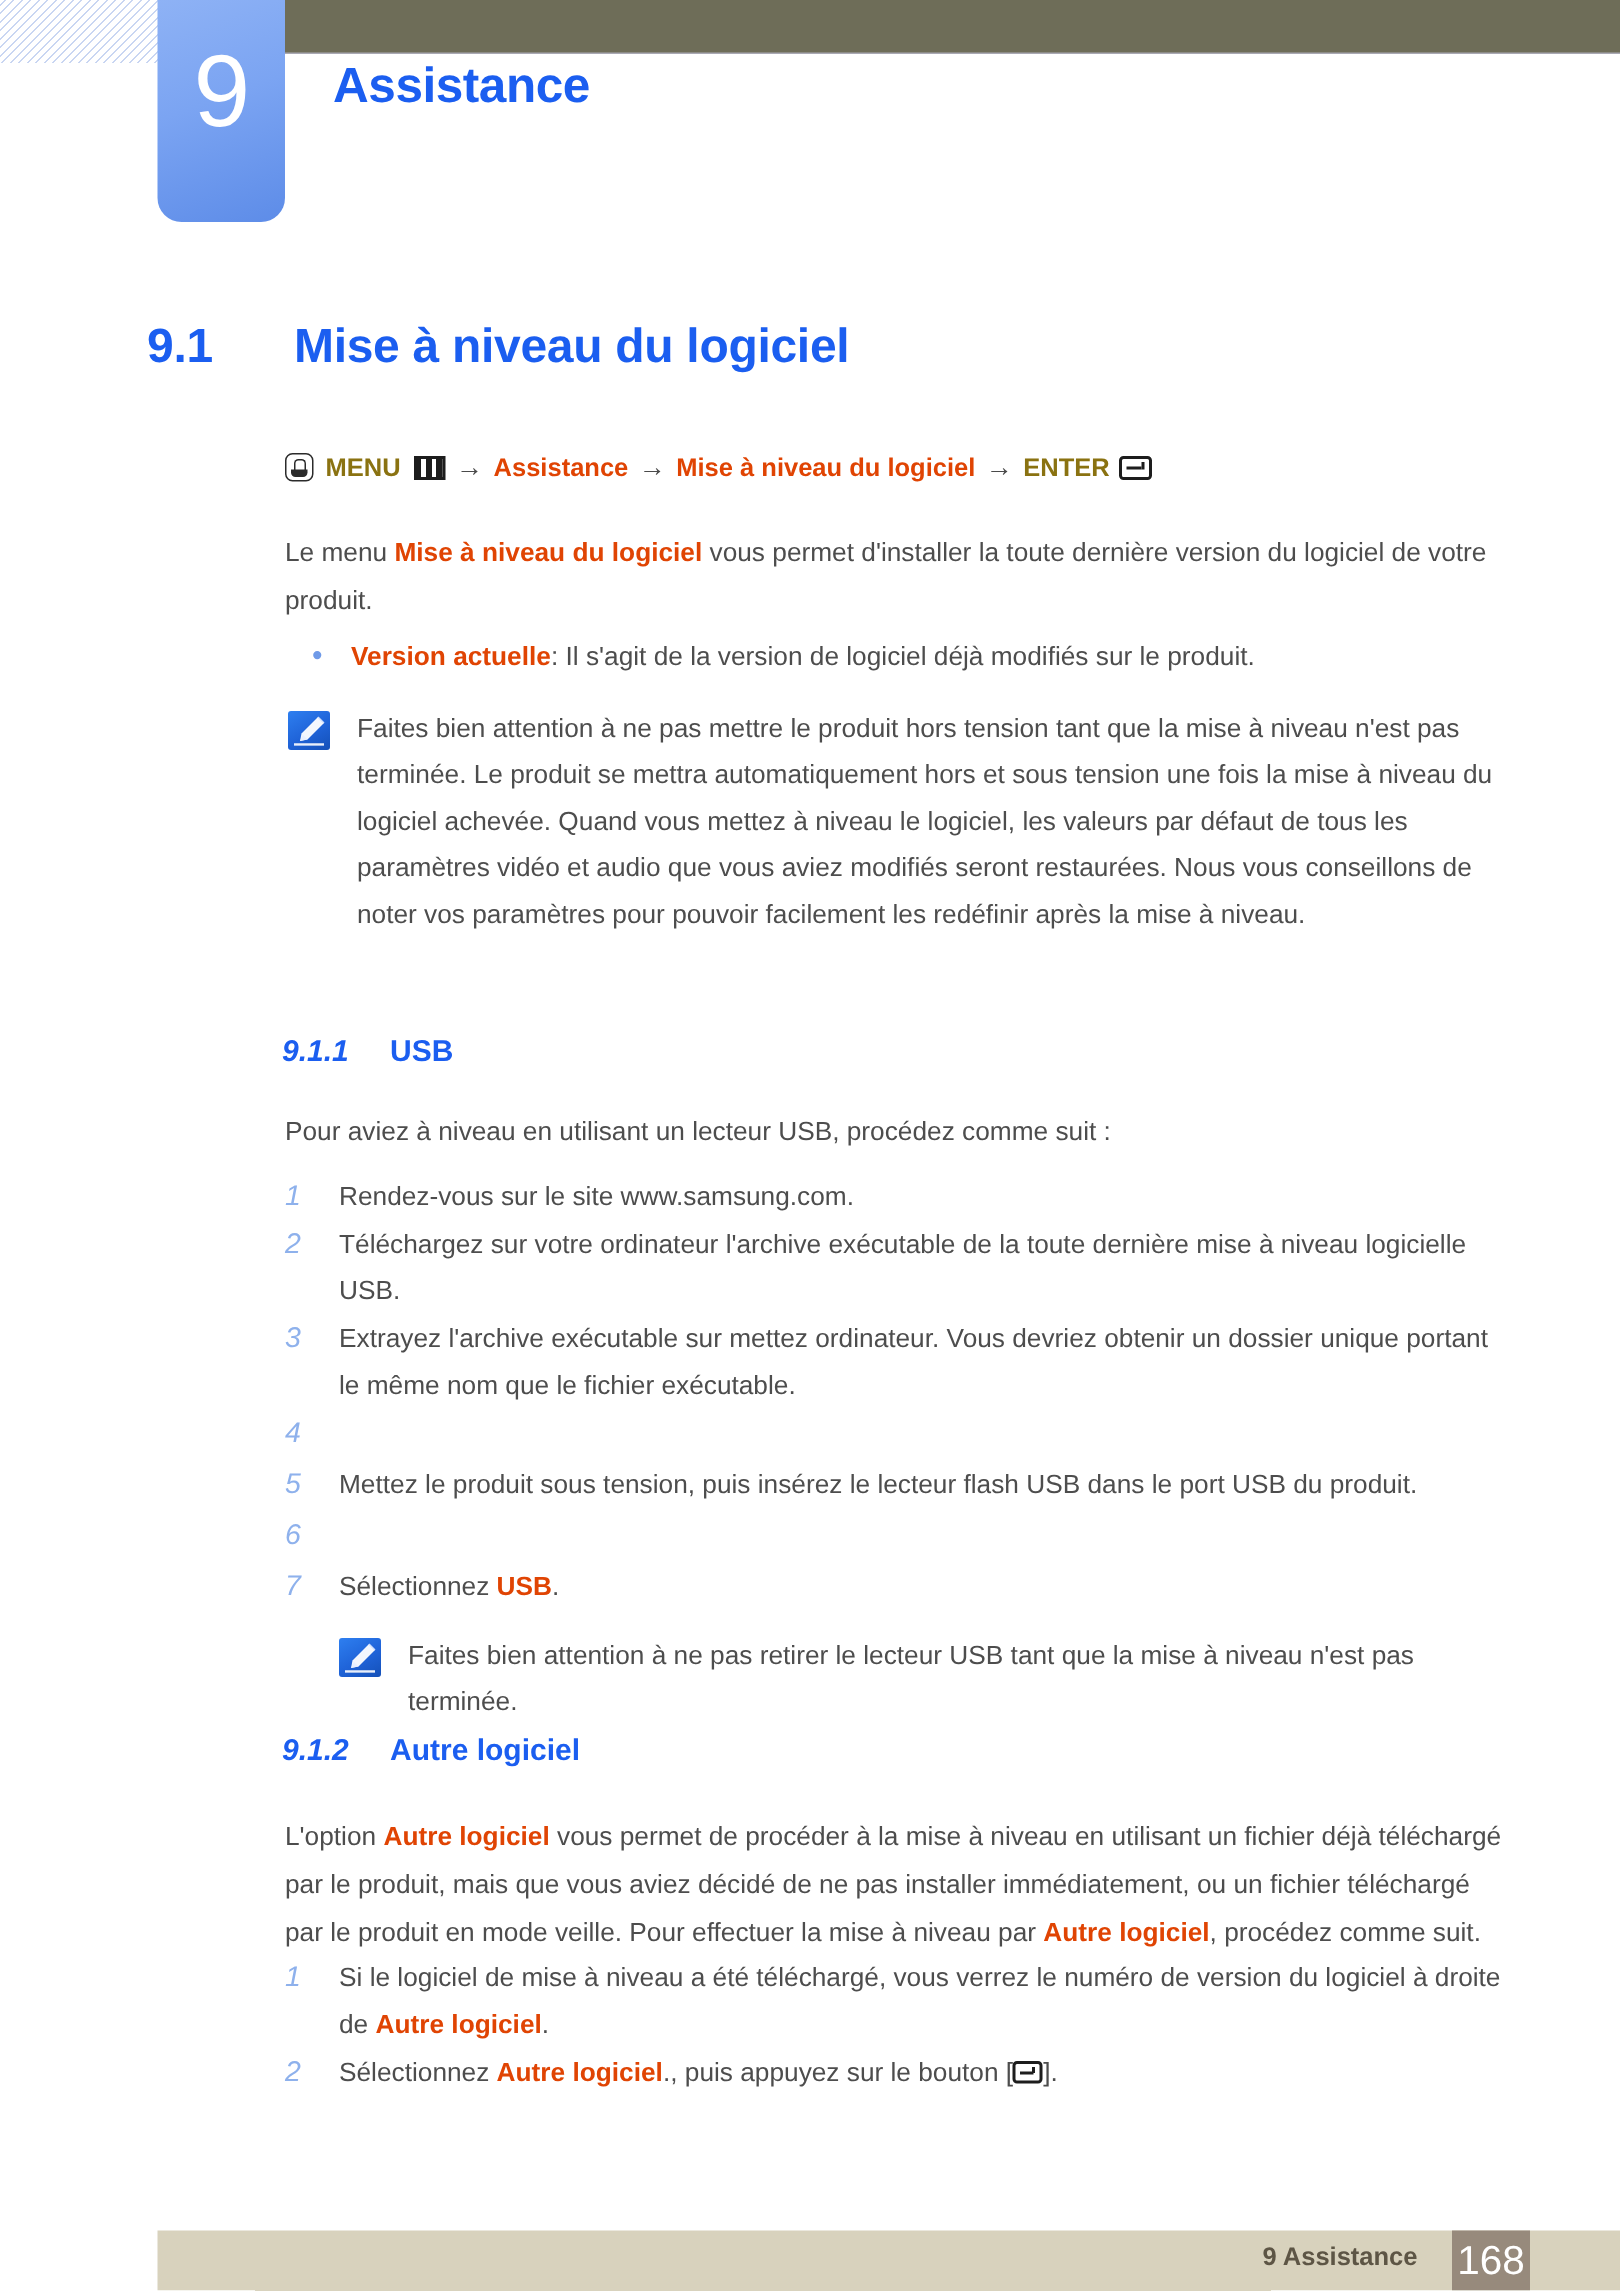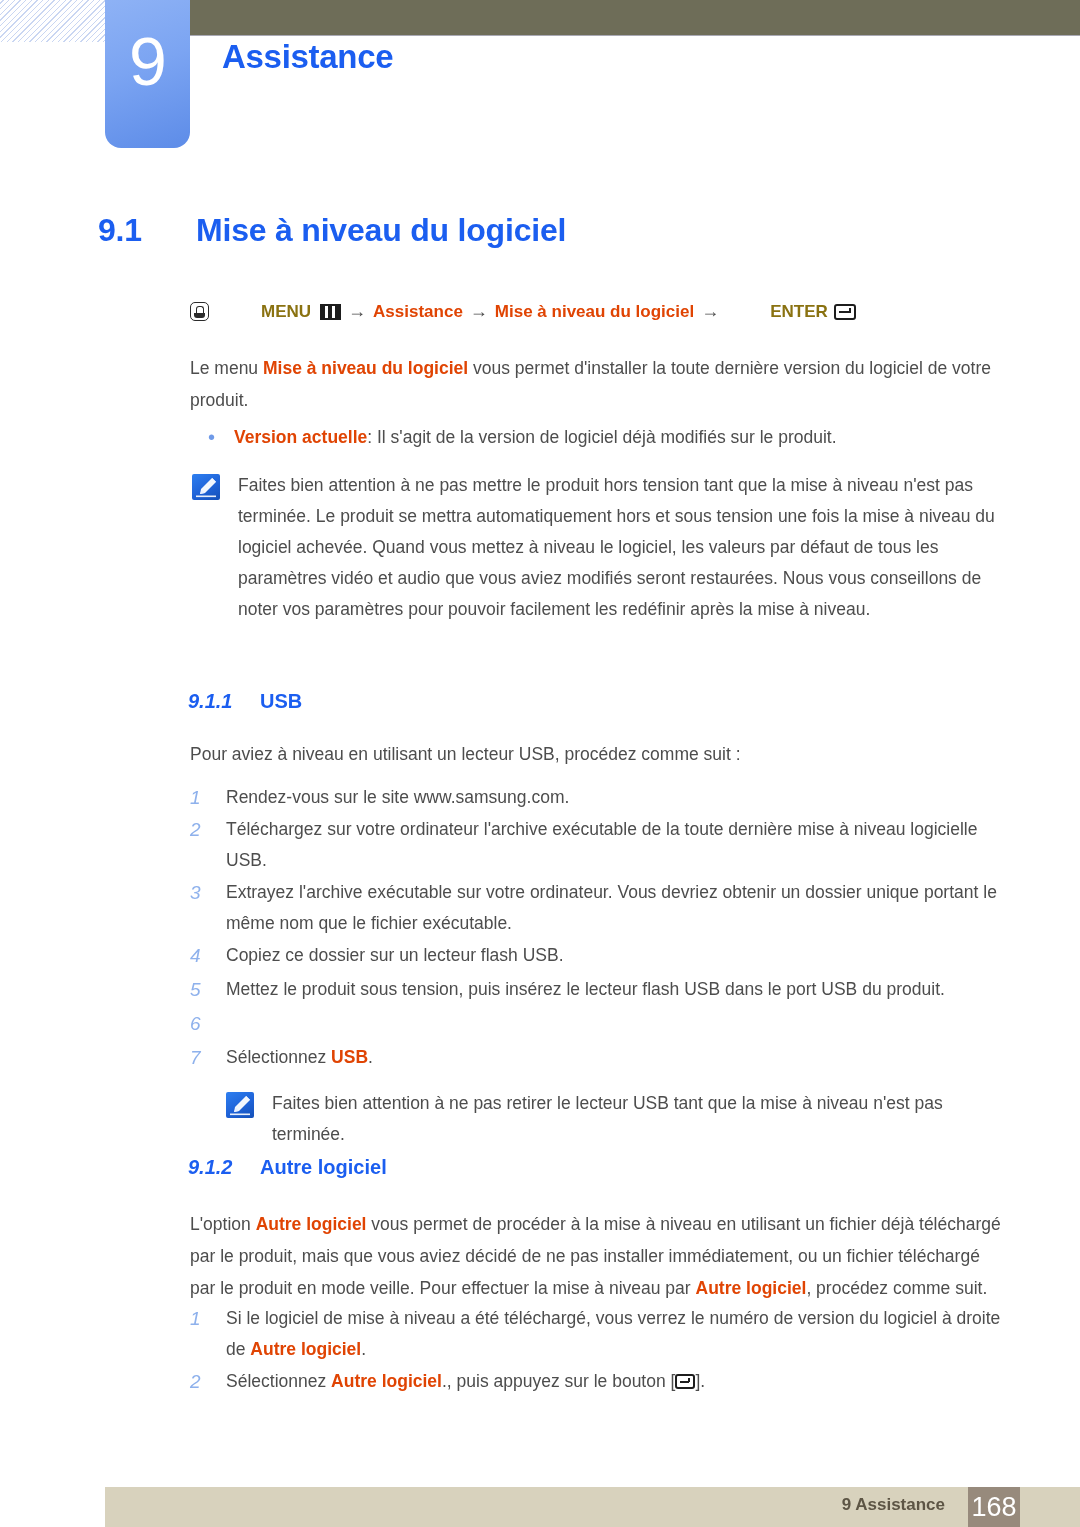--- a/index.html
+++ b/index.html
@@ -85,21 +85,21 @@
   .crumb {
     position: absolute;
     left: 190px; top: 301px;
     font-size: 17px;
     font-weight: bold;
     white-space: nowrap;
     display: flex;
     align-items: center;
     gap: 5px;
   }
-  .crumb .kw-olive { color: #8a7211; margin-left: 44px; }
+  .crumb .kw-olive { color: #8a7211; }
   .crumb .kw-orange { color: #e04403; }
   .crumb .arrow { color: #4a4a4a; font-weight: normal; font-size: 18px; padding: 0 2px;}
 
   .ico-hand {
     display: inline-block;
     width: 19px; height: 19px;
     border: 1.6px solid #2b2b2b;
     border-radius: 5px;
     position: relative;
     box-sizing: border-box;
@@ -330,26 +330,25 @@
   <span>Rendez-vous sur le site www.samsung.com.</span>
 </div>
 
 <div class="step" style="left:190px; top:814px; width:815px;">
   <span class="step-num">2</span>
   <span>Téléchargez sur votre ordinateur l'archive exécutable de la toute dernière mise à niveau logicielle USB.</span>
 </div>
 
 <div class="step" style="left:190px; top:877px; width:815px;">
   <span class="step-num">3</span>
-  <span>Extrayez l'archive exécutable sur votre ordinateur. Vous devriez obtenir un dossier unique portant le même nom que le fichier exécutable.</span>
+  <span>Extrayez l'archive exécutable sur mettez ordinateur. Vous devriez obtenir un dossier unique portant le même nom que le fichier exécutable.</span>
 </div>
 
 <div class="step" style="left:190px; top:940px; width:815px;">
   <span class="step-num">4</span>
-  <span>Copiez ce dossier sur un lecteur flash USB.</span>
 </div>
 
 <div class="step" style="left:190px; top:974px; width:815px;">
   <span class="step-num">5</span>
   <span>Mettez le produit sous tension, puis insérez le lecteur flash USB dans le port USB du produit.</span>
 </div>
 
 <div class="step" style="left:190px; top:1008px; width:815px;">
   <span class="step-num">6</span>
 </div>

